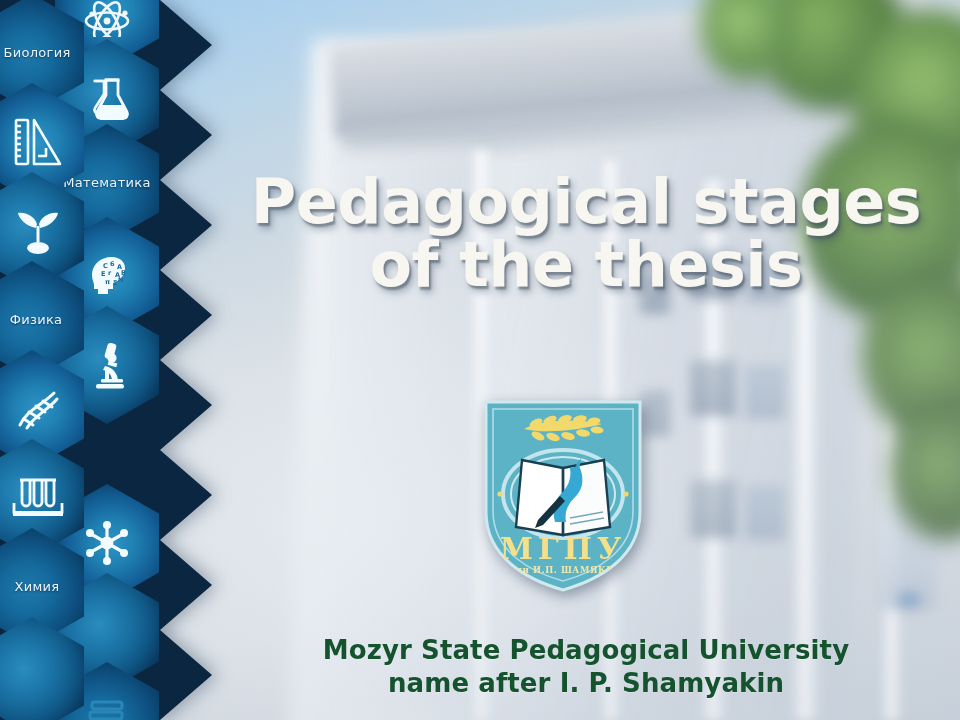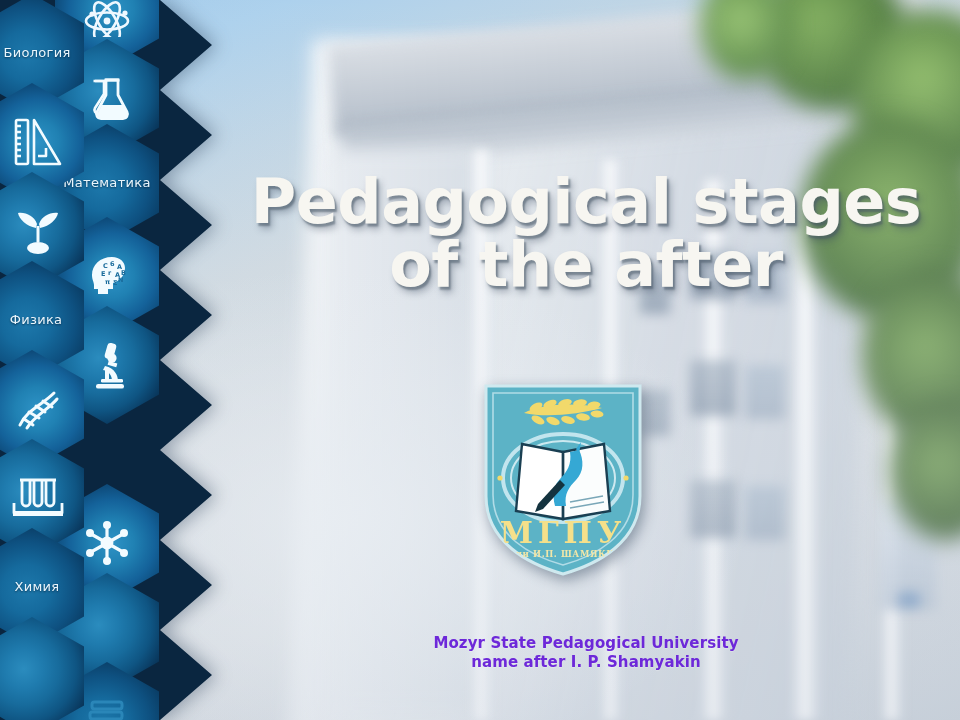--- a/index.html
+++ b/index.html
@@ -213,38 +213,38 @@
     text-shadow:
       2px 3px 2px rgba(70,85,100,0.55),
       4px 6px 7px rgba(60,75,95,0.35);
   }
   .title .l2 { display: block; }
 
   
   .logo {
     position: absolute;
     left: 480px;
-    top: 380px;
+    top: 396px;
     width: 166px;
     height: 200px;
     filter: drop-shadow(3px 5px 7px rgba(40,60,85,0.45));
   }
   .logo svg { display: block; }
 
   
   .subtitle {
     position: absolute;
     left: 212px;
     top: 634px;
     width: 748px;
     text-align: center;
-    color: #6d28d9;
+    color: #14532d;
     font-family: "DejaVu Sans", sans-serif;
     font-weight: bold;
-    font-size: 15px;
+    font-size: 26px;
     line-height: 1.28;
     letter-spacing: 0.1px;
     text-shadow: 0 1px 1px rgba(255,255,255,0.25);
   }
   .subtitle .l2 { display: block; }
 </style>
 </head>
 <body>
 
 <div id="slide">
@@ -464,21 +464,21 @@
         <span class="hex-label" style="padding-left:14px;">Химия</span>
       </div>
 
       <div class="hex" style="left:-20px; top:617px;"></div>
 
     </div>
   </div>
 
   <h1 class="title">
     <span>Pedagogical stages</span>
-    <span class="l2">of the after</span>
+    <span class="l2">of the thesis</span>
   </h1>
 
   <div class="logo">
     <svg width="166" height="200" viewBox="0 0 166 200">
       <defs>
         <clipPath id="shieldclip">
           <path d="M6 6 h154 v110 c0 46 -42 68 -77 78 C48 184 6 162 6 116 Z"></path>
         </clipPath>
       </defs>
 

